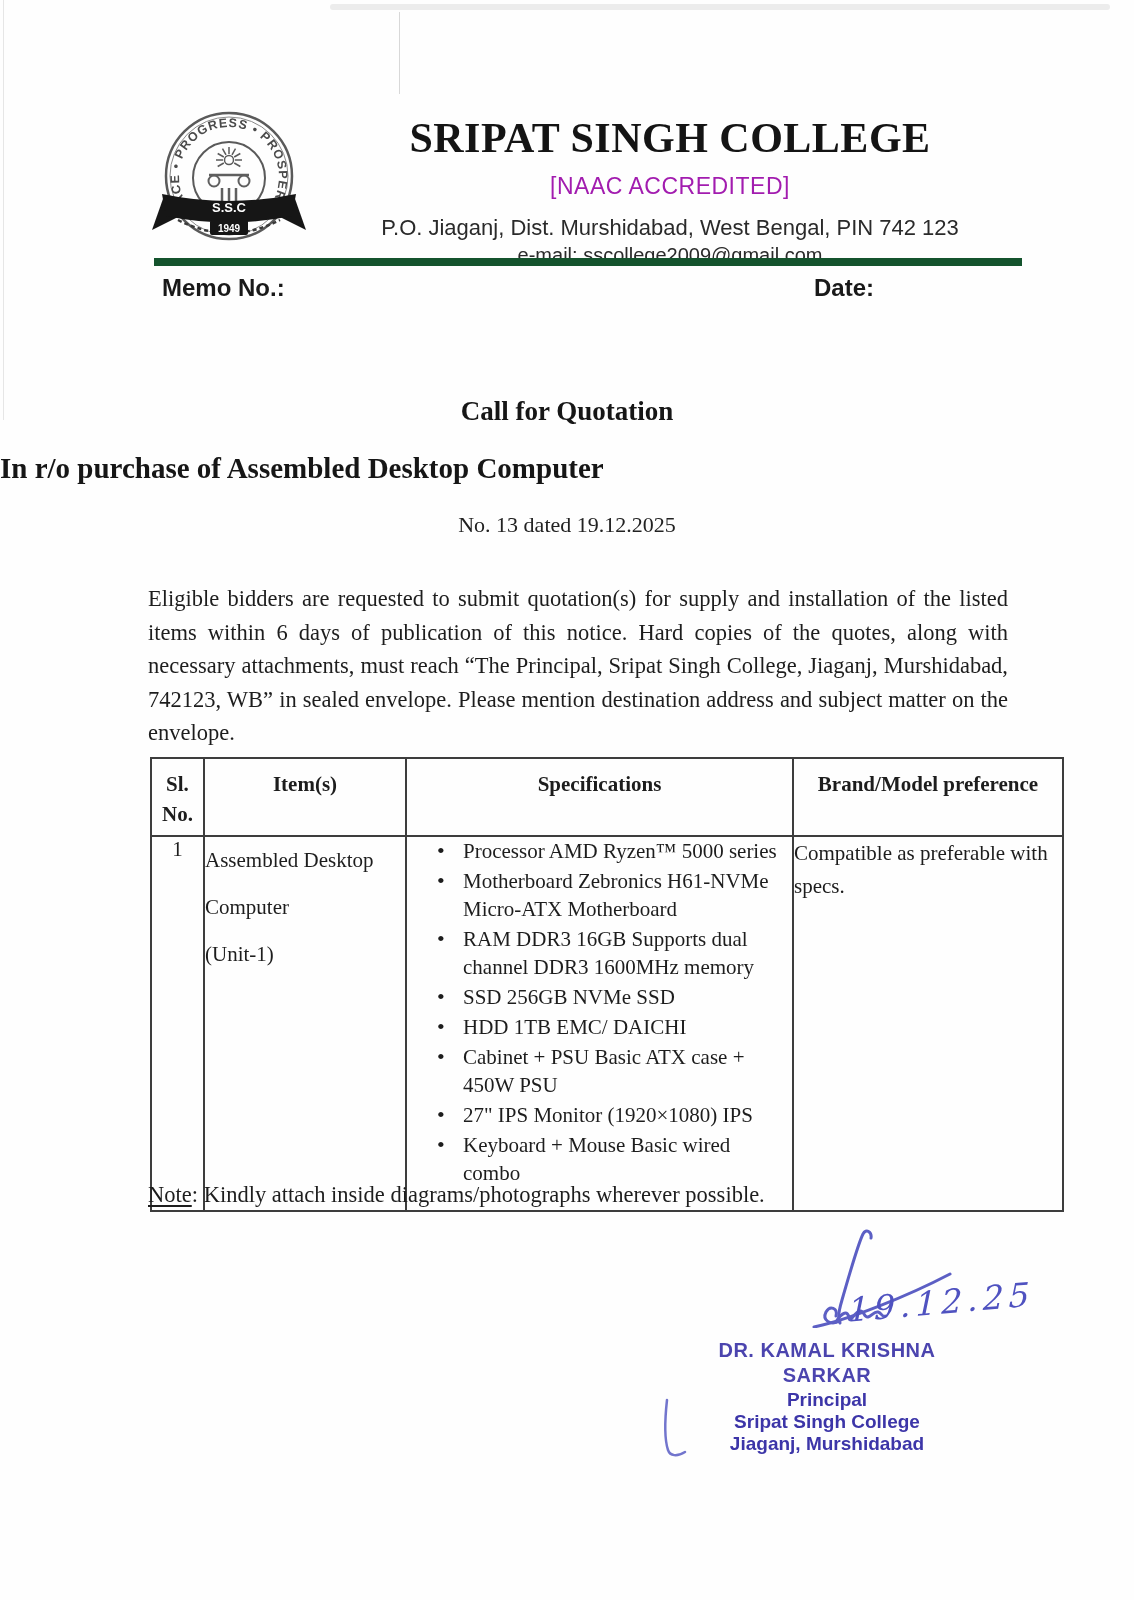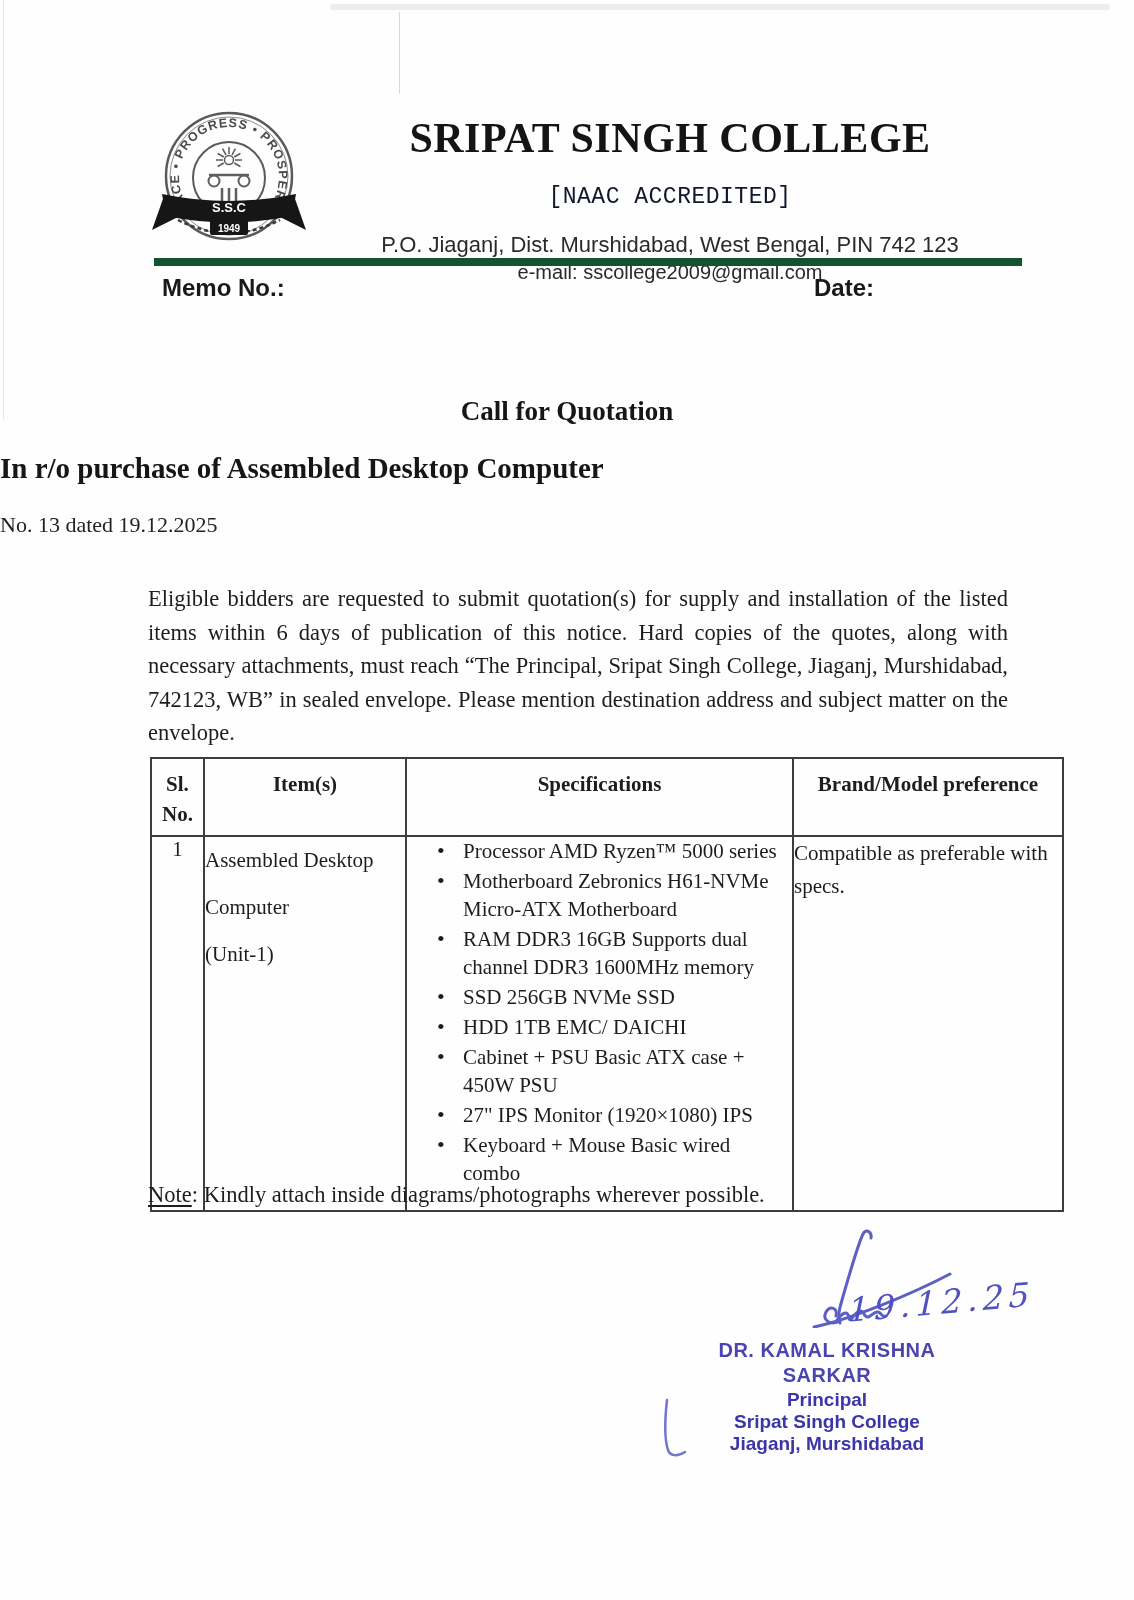--- a/index.html
+++ b/index.html
@@ -13,39 +13,39 @@
     background:#dcdcdc; opacity:.55; border-radius:3px; }
   .artifact-vline { position:absolute; left:399px; top:12px; width:1px; height:82px;
     background:#d8d8d8; }
   .artifact-left-edge { position:absolute; left:3px; top:0; width:1px; height:420px; background:#e6e6e6; }
 
   
   .logo-wrap { position:absolute; left:148px; top:104px; width:164px; height:150px; }
   .head-text { position:absolute; left:320px; top:114px; width:700px; text-align:center; }
   .college-name { font-size:42px; font-weight:bold; letter-spacing:.5px;
     font-family:"Liberation Serif", serif; color:#141414; }
-  .naac { margin-top:22px; font-size:23px; color:#0f172a;
-    font-family:Liberation Mono, monospace; letter-spacing:.5px; }
-  .addr { margin-top:22px; font-size:22px; color:#2a2a2a; font-family:"Liberation Sans", sans-serif; }
+  .naac { margin-top:11px; font-size:23px; color:#a21caf;
+    font-family:Liberation Sans, sans-serif; letter-spacing:.5px; }
+  .addr { margin-top:15px; font-size:22px; color:#2a2a2a; font-family:"Liberation Sans", sans-serif; }
   .email { margin-top:3px; font-size:20px; color:#2a2a2a; font-family:"Liberation Sans", sans-serif; }
 
   
   .memo-row { position:absolute; left:154px; top:258px; width:868px;
     border-top:8px solid #14532d; height:46px; }
   .memo-label { position:absolute; left:8px; top:8px; font-family:"Liberation Sans", sans-serif;
     font-weight:bold; font-size:24px; color:#191919; }
   .date-label { position:absolute; left:660px; top:8px; font-family:"Liberation Sans", sans-serif;
     font-weight:bold; font-size:24px; color:#191919; }
 
   
   .title1 { position:absolute; left:0; top:396px; width:1134px; text-align:center;
     font-size:27px; font-weight:bold; color:#161616; }
   .title2 { position:absolute; left:0; top:452px; width:1134px; text-align:left;
     font-size:29px; font-weight:bold; color:#161616; }
-  .title3 { position:absolute; left:0; top:512px; width:1134px; 
+  .title3 { position:absolute; left:0; top:512px; width:1134px; text-align:center;
     font-size:22px; color:#222; }
 
   
   .body-par { position:absolute; left:148px; top:582px; width:860px;
     font-size:22.5px; line-height:33.5px; text-align:justify; color:#1d1d1d; }
 
   
   .quote-table { position:absolute; left:150px; top:757px; width:912px;
     border-collapse:collapse; table-layout:fixed; font-size:21px; color:#1d1d1d; }
   .quote-table td, .quote-table th { border:2px solid #3d3d3d; vertical-align:top; padding:0; }

